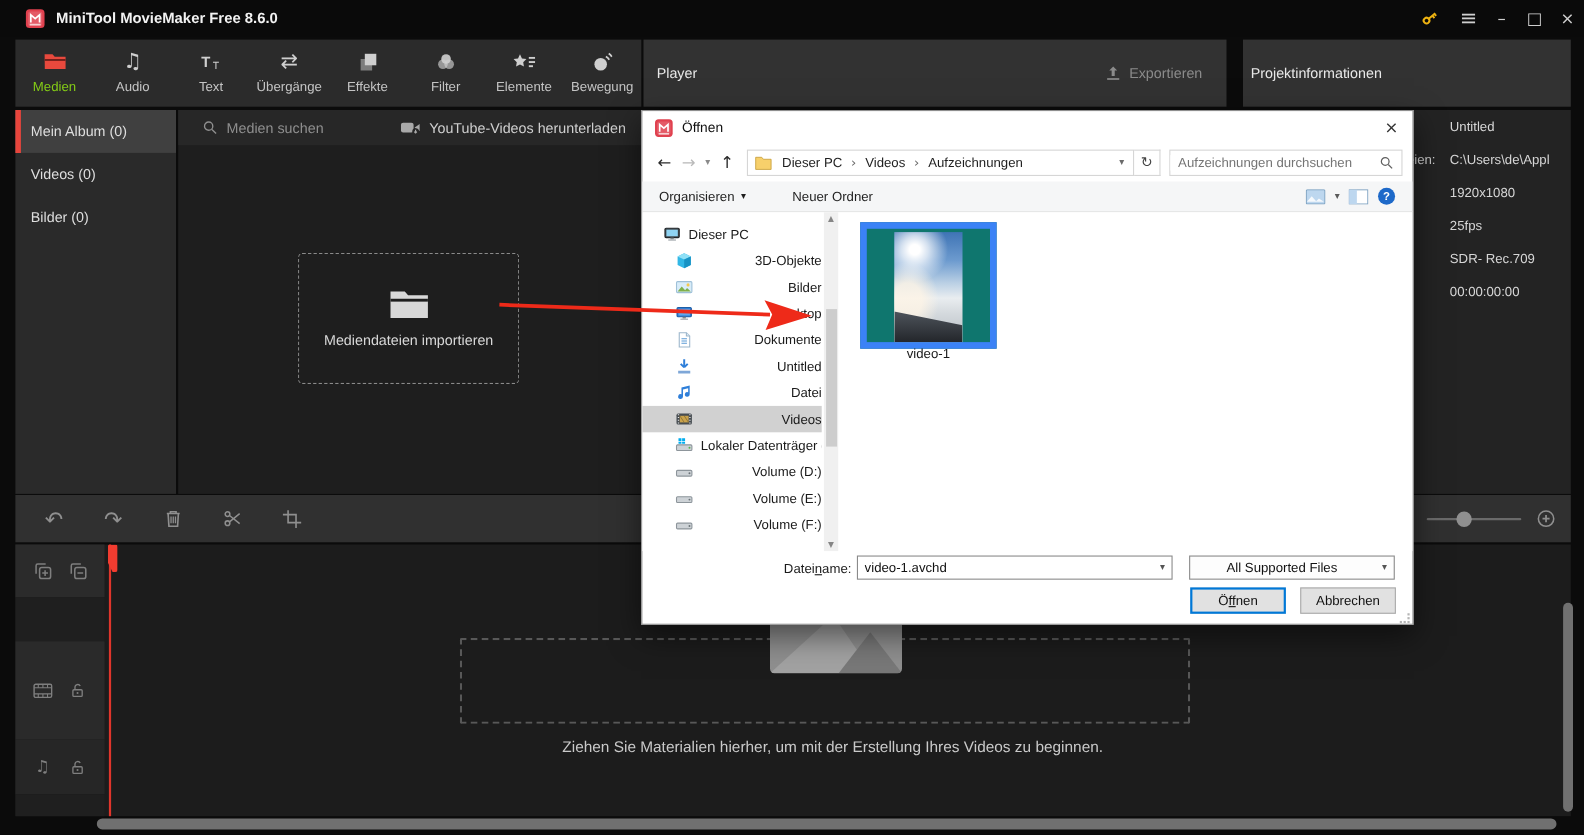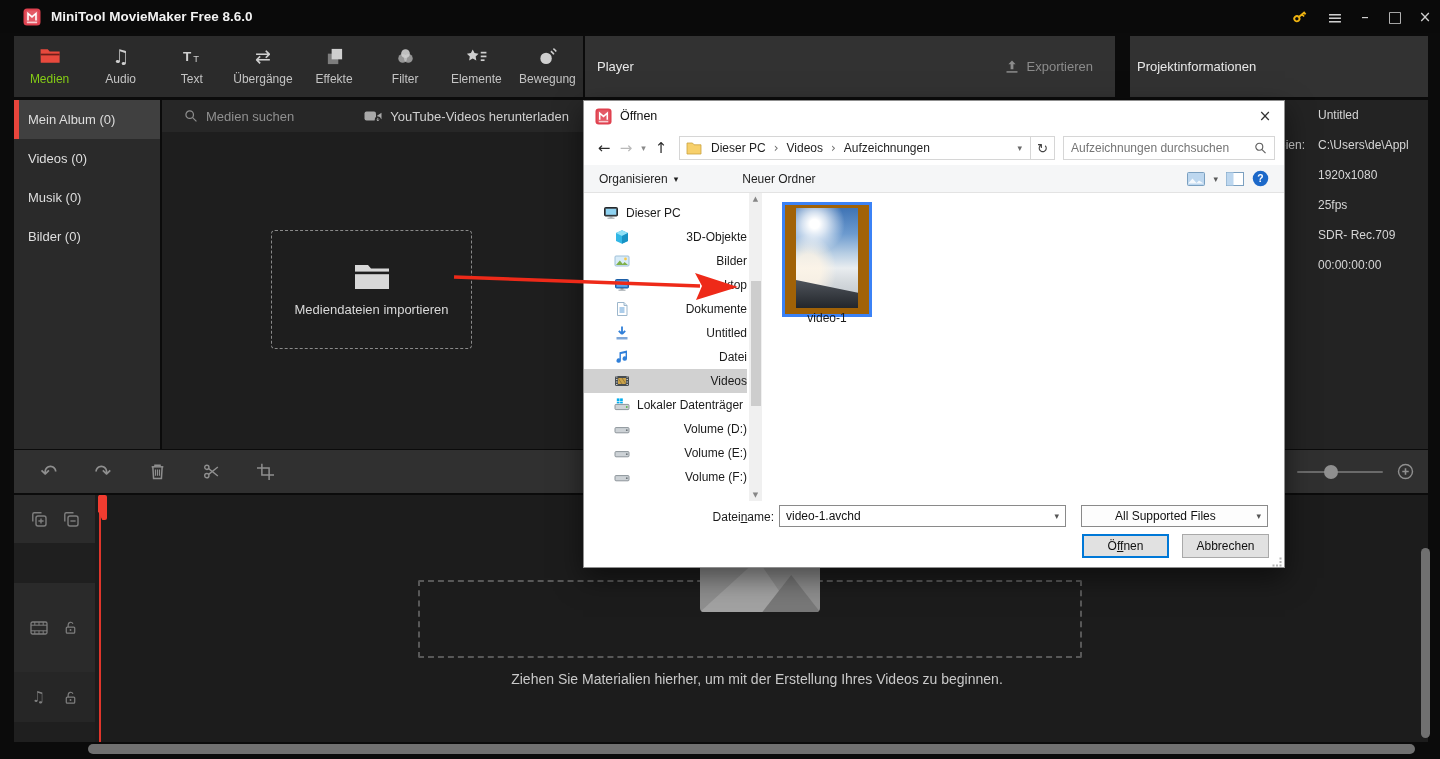--- a/index.html
+++ b/index.html
@@ -105,36 +105,36 @@
   .crumb-sep { font-size:12px; color:#6a6a6a; padding:0 3px; }
   #crumb-chev { margin-left:auto; font-size:9px; color:#6a6a6a; padding-right:6px; cursor:pointer; }
   #refresh-btn { width:24px; height:24px; border:1px solid #d6d6d6; border-left:none; display:flex; align-items:center; justify-content:center; font-size:13px; color:#444; cursor:pointer; }
   #dlg-search { margin-left:8px; width:212px; height:24px; border:1px solid #d6d6d6; display:flex; align-items:center; background:#fff; }
   #dlg-search input { flex:1; border:none; outline:none; font-size:12px; color:#1a1a1a; padding-left:7px; font-family:"Liberation Sans",sans-serif; }
   #dlg-search input::placeholder { color:#757575; }
   #dlg-search .icn { color:#5f5f5f; margin-right:7px; }
   #dlg-toolbar { position:absolute; left:0; top:64px; width:100%; height:28px; background:#f5f6f7; border-bottom:1px solid #e3e3e3; display:flex; align-items:center; padding:0 15px; }
   .tb-item { font-size:12px; color:#1f1f1f; display:flex; align-items:center; gap:6px; cursor:pointer; }
   .tb-item .chev { font-size:9px; color:#1f1f1f; }
-  #tb-neworder { margin-left:64px;justify-content:center; }
+  #tb-neworder { margin-left:42px;justify-content:center; }
   #tb-right { margin-left:auto; display:flex; align-items:center; gap:8px; }
   #tb-right .icn { cursor:pointer; }
   #tb-right .chev { font-size:9px; color:#5a5a5a; cursor:pointer; }
   #dlg-content { position:absolute; left:0; top:92px; width:100%; height:308px; background:#fff; }
   #tree { position:absolute; left:0; top:8px; width:163px; }
   .tree-row { height:24px; display:flex; align-items:center; cursor:pointer; white-space:nowrap; overflow:hidden; }
   .tree-row.selected { background:#d1d1d1; }
   .tree-row .icn { width:16px; height:16px; flex:0 0 16px; }
   .tree-row .lbl { margin-left:7px; font-size:12px; color:#1a1a1a; }
   .tree-ind0 { padding-left:19px; }
   .tree-ind1 { padding-left:30px;justify-content:space-between; }
   #tree-scroll { position:absolute; left:165px; top:0; width:13px; height:308px; background:#f0f0f0; }
   #tree-scroll .sarrow { position:absolute; left:0; width:13px; height:12px; display:flex; align-items:center; justify-content:center; font-size:7px; color:#868686; cursor:pointer; }
   #tree-sthumb { position:absolute; left:1.5px; top:88px; width:10px; height:125px; background:#cdcdcd; cursor:pointer; }
-  #file-item { position:absolute; left:198px; top:9px; width:90px; height:115px; border:3px solid #3b82f6; background:#a16207; cursor:pointer; }
+  #file-item { position:absolute; left:198px; top:9px; width:124px; height:115px; border:6px solid #3b82f6; background:#0f766e; cursor:pointer; }
   #file-thumb { position:relative; width:62px; height:100px; margin:3px auto 0; overflow:hidden;
     background:
       radial-gradient(circle at 30% 16%, #ffffff 0 5%, rgba(255,255,255,.75) 13%, rgba(255,255,255,0) 32%),
       radial-gradient(ellipse at 20% 62%, rgba(255,245,230,.8) 0 18%, rgba(255,245,230,0) 40%),
       linear-gradient(180deg,#3f74b5 0%,#6d9bcf 26%,#b9cfe4 46%,#e9edf0 60%,#d4d9dd 74%,#b7bdc3 100%);
   }
   #file-thumb .wing { position:absolute; left:0; bottom:0; width:100%; height:34%; background:linear-gradient(180deg,#585e66,#23262b); clip-path:polygon(0 18%,100% 55%,100% 100%,0 100%); }
   #file-label { text-align:center; font-size:12px; color:#1a1a1a; margin-top:3px; }
   #dlg-bottom { position:absolute; left:0; top:400px; width:100%; height:68px; }
   #fname-label { position:absolute; left:94px; top:9px; width:96px; text-align:right; font-size:12px; color:#1a1a1a; }
@@ -281,21 +281,20 @@
         <span class="pi-val">SDR- Rec.709</span>
       </div>
       <div class="pi-row">
         <span class="pi-val">00:00:00:00</span>
       </div>
     </div>
 
   <div id="sidebar" class="abs">
       <div class="side-item active">Mein Album (0)</div>
       <div class="side-item">Videos (0)</div>
-      <div class="side-item">Musik (0)</div>
       <div class="side-item">Bilder (0)</div>
     </div>
 
   <div id="media" class="abs">
     <div id="import-box">
       <span class="icn" style="width:38px;height:30px;">
           <svg viewBox="0 0 38 30" width="38" height="30">
             <path d="M2 3h13l3 3.5h18V27H2z" fill="#d8d8d8"></path>
             <rect x="2" y="9.6" width="34" height="2.6" fill="#1e1e1e"></rect>
           </svg>

